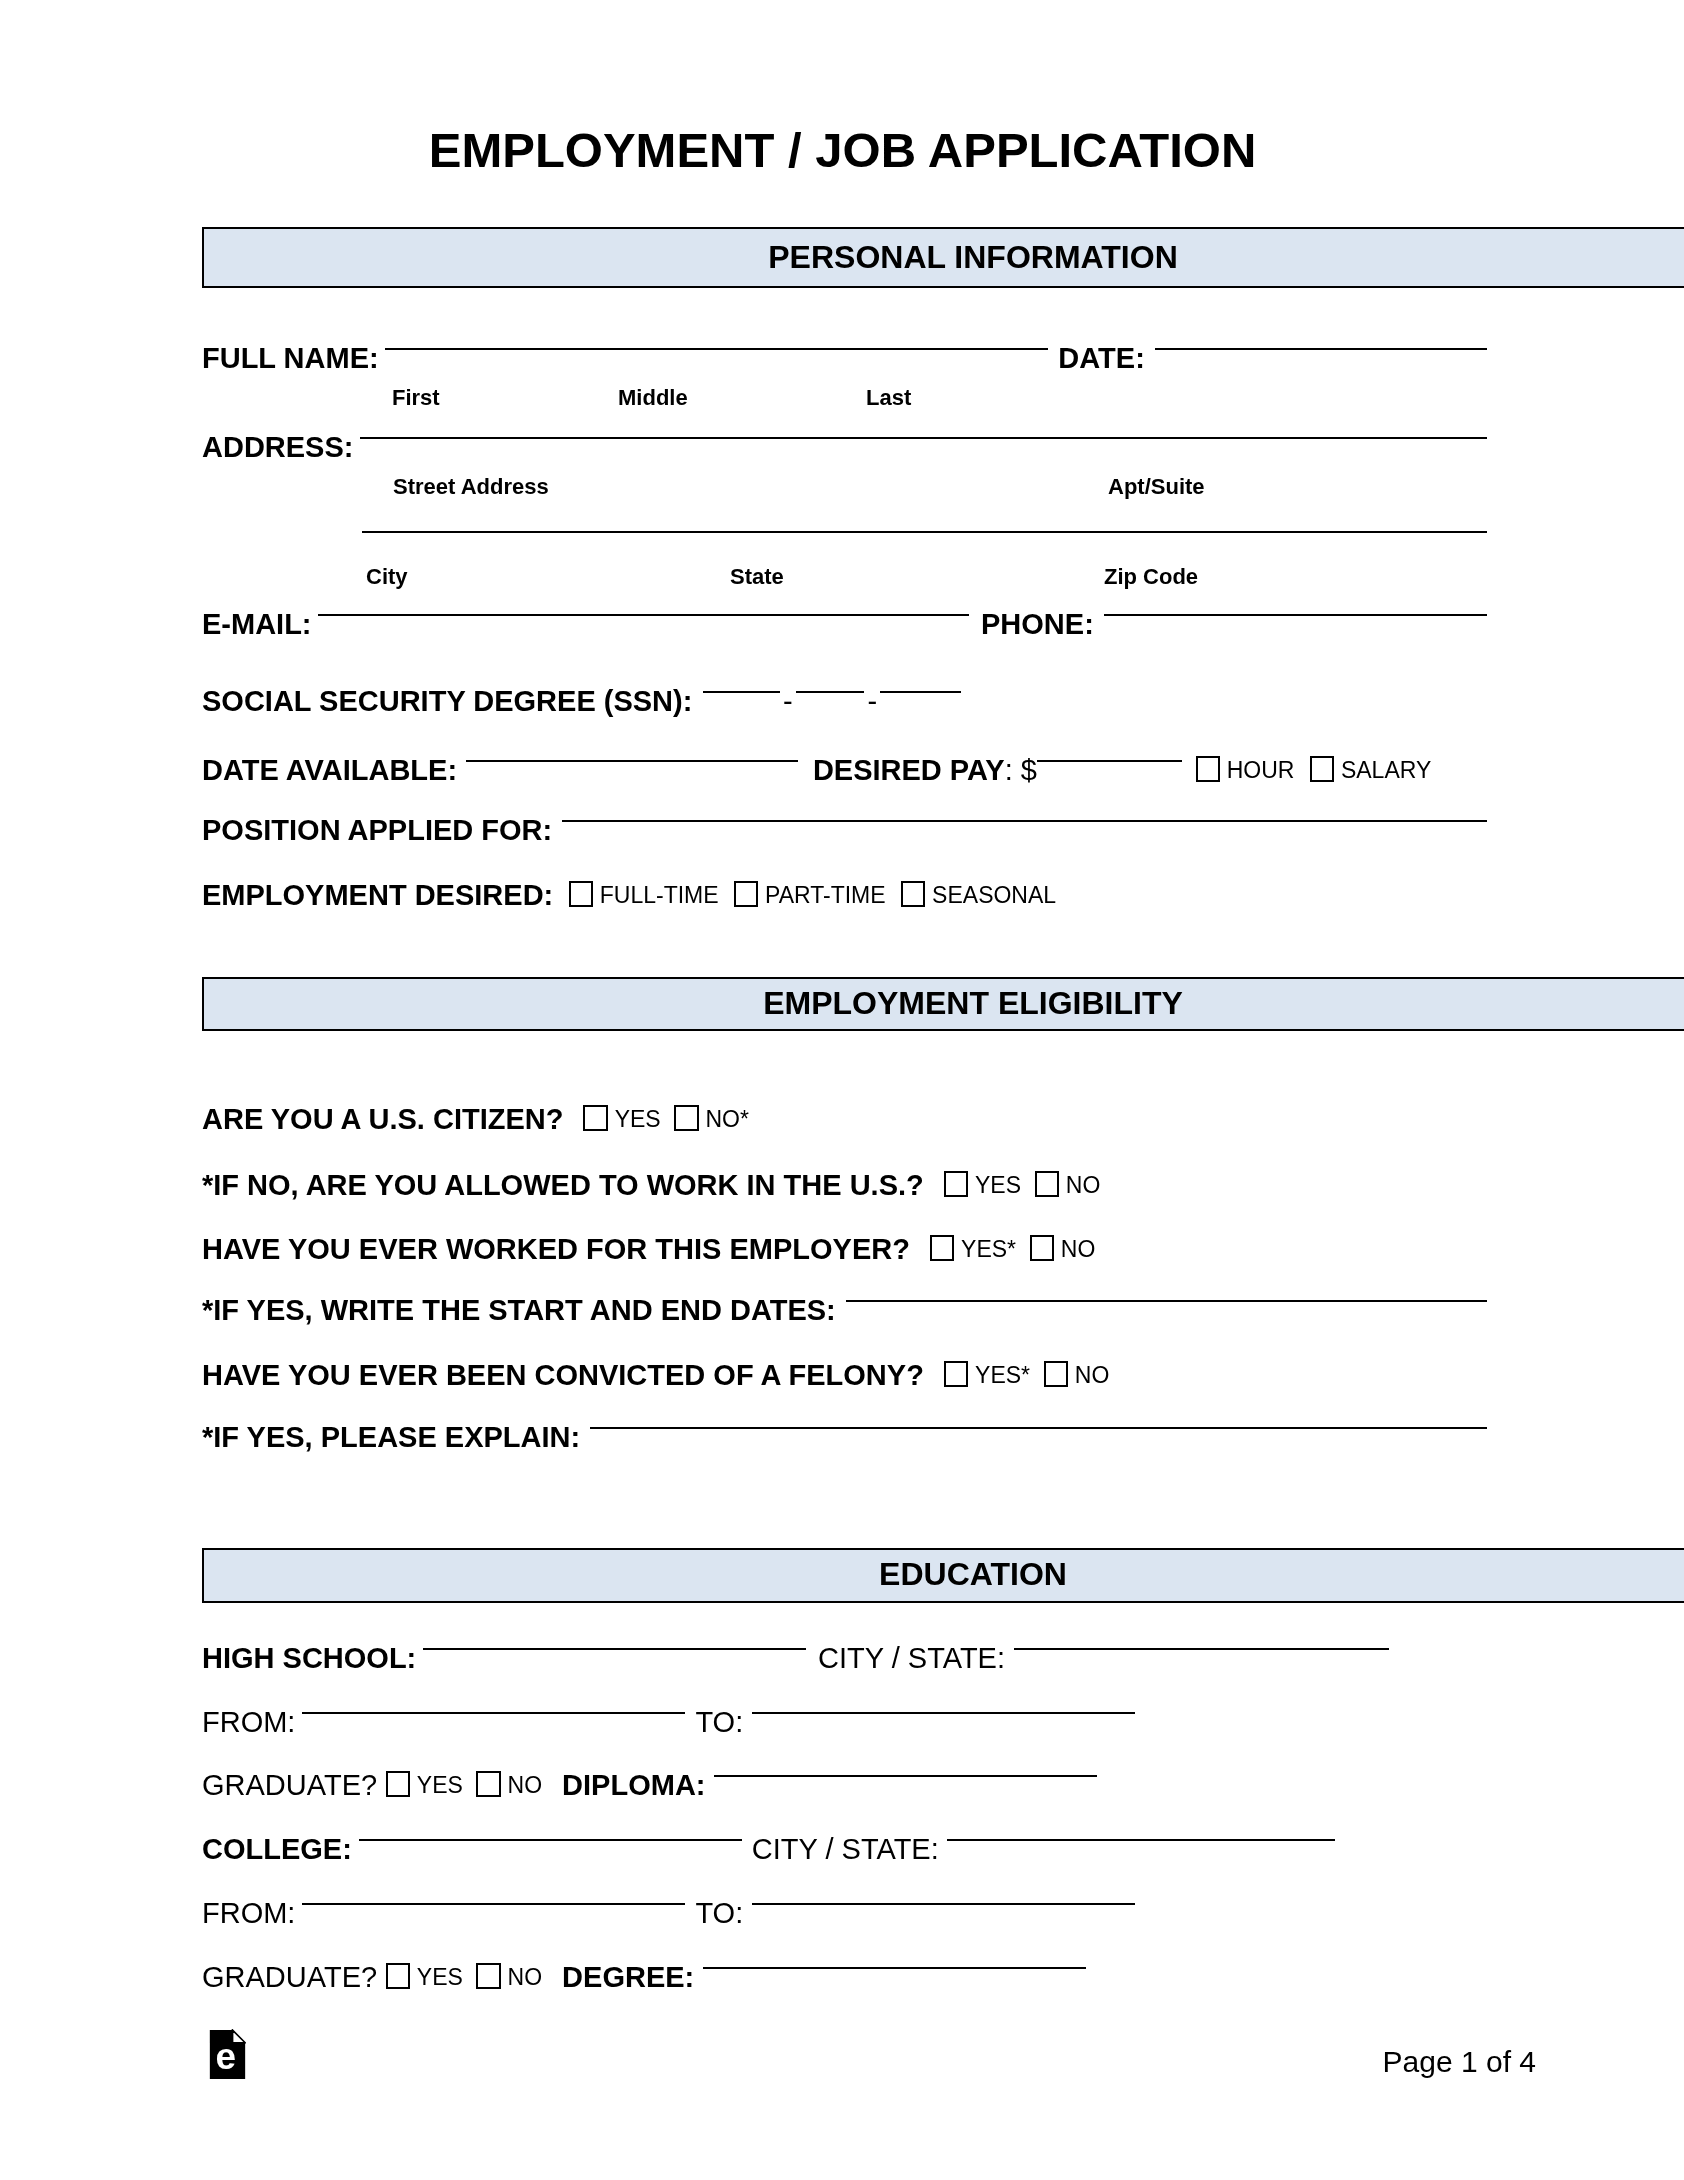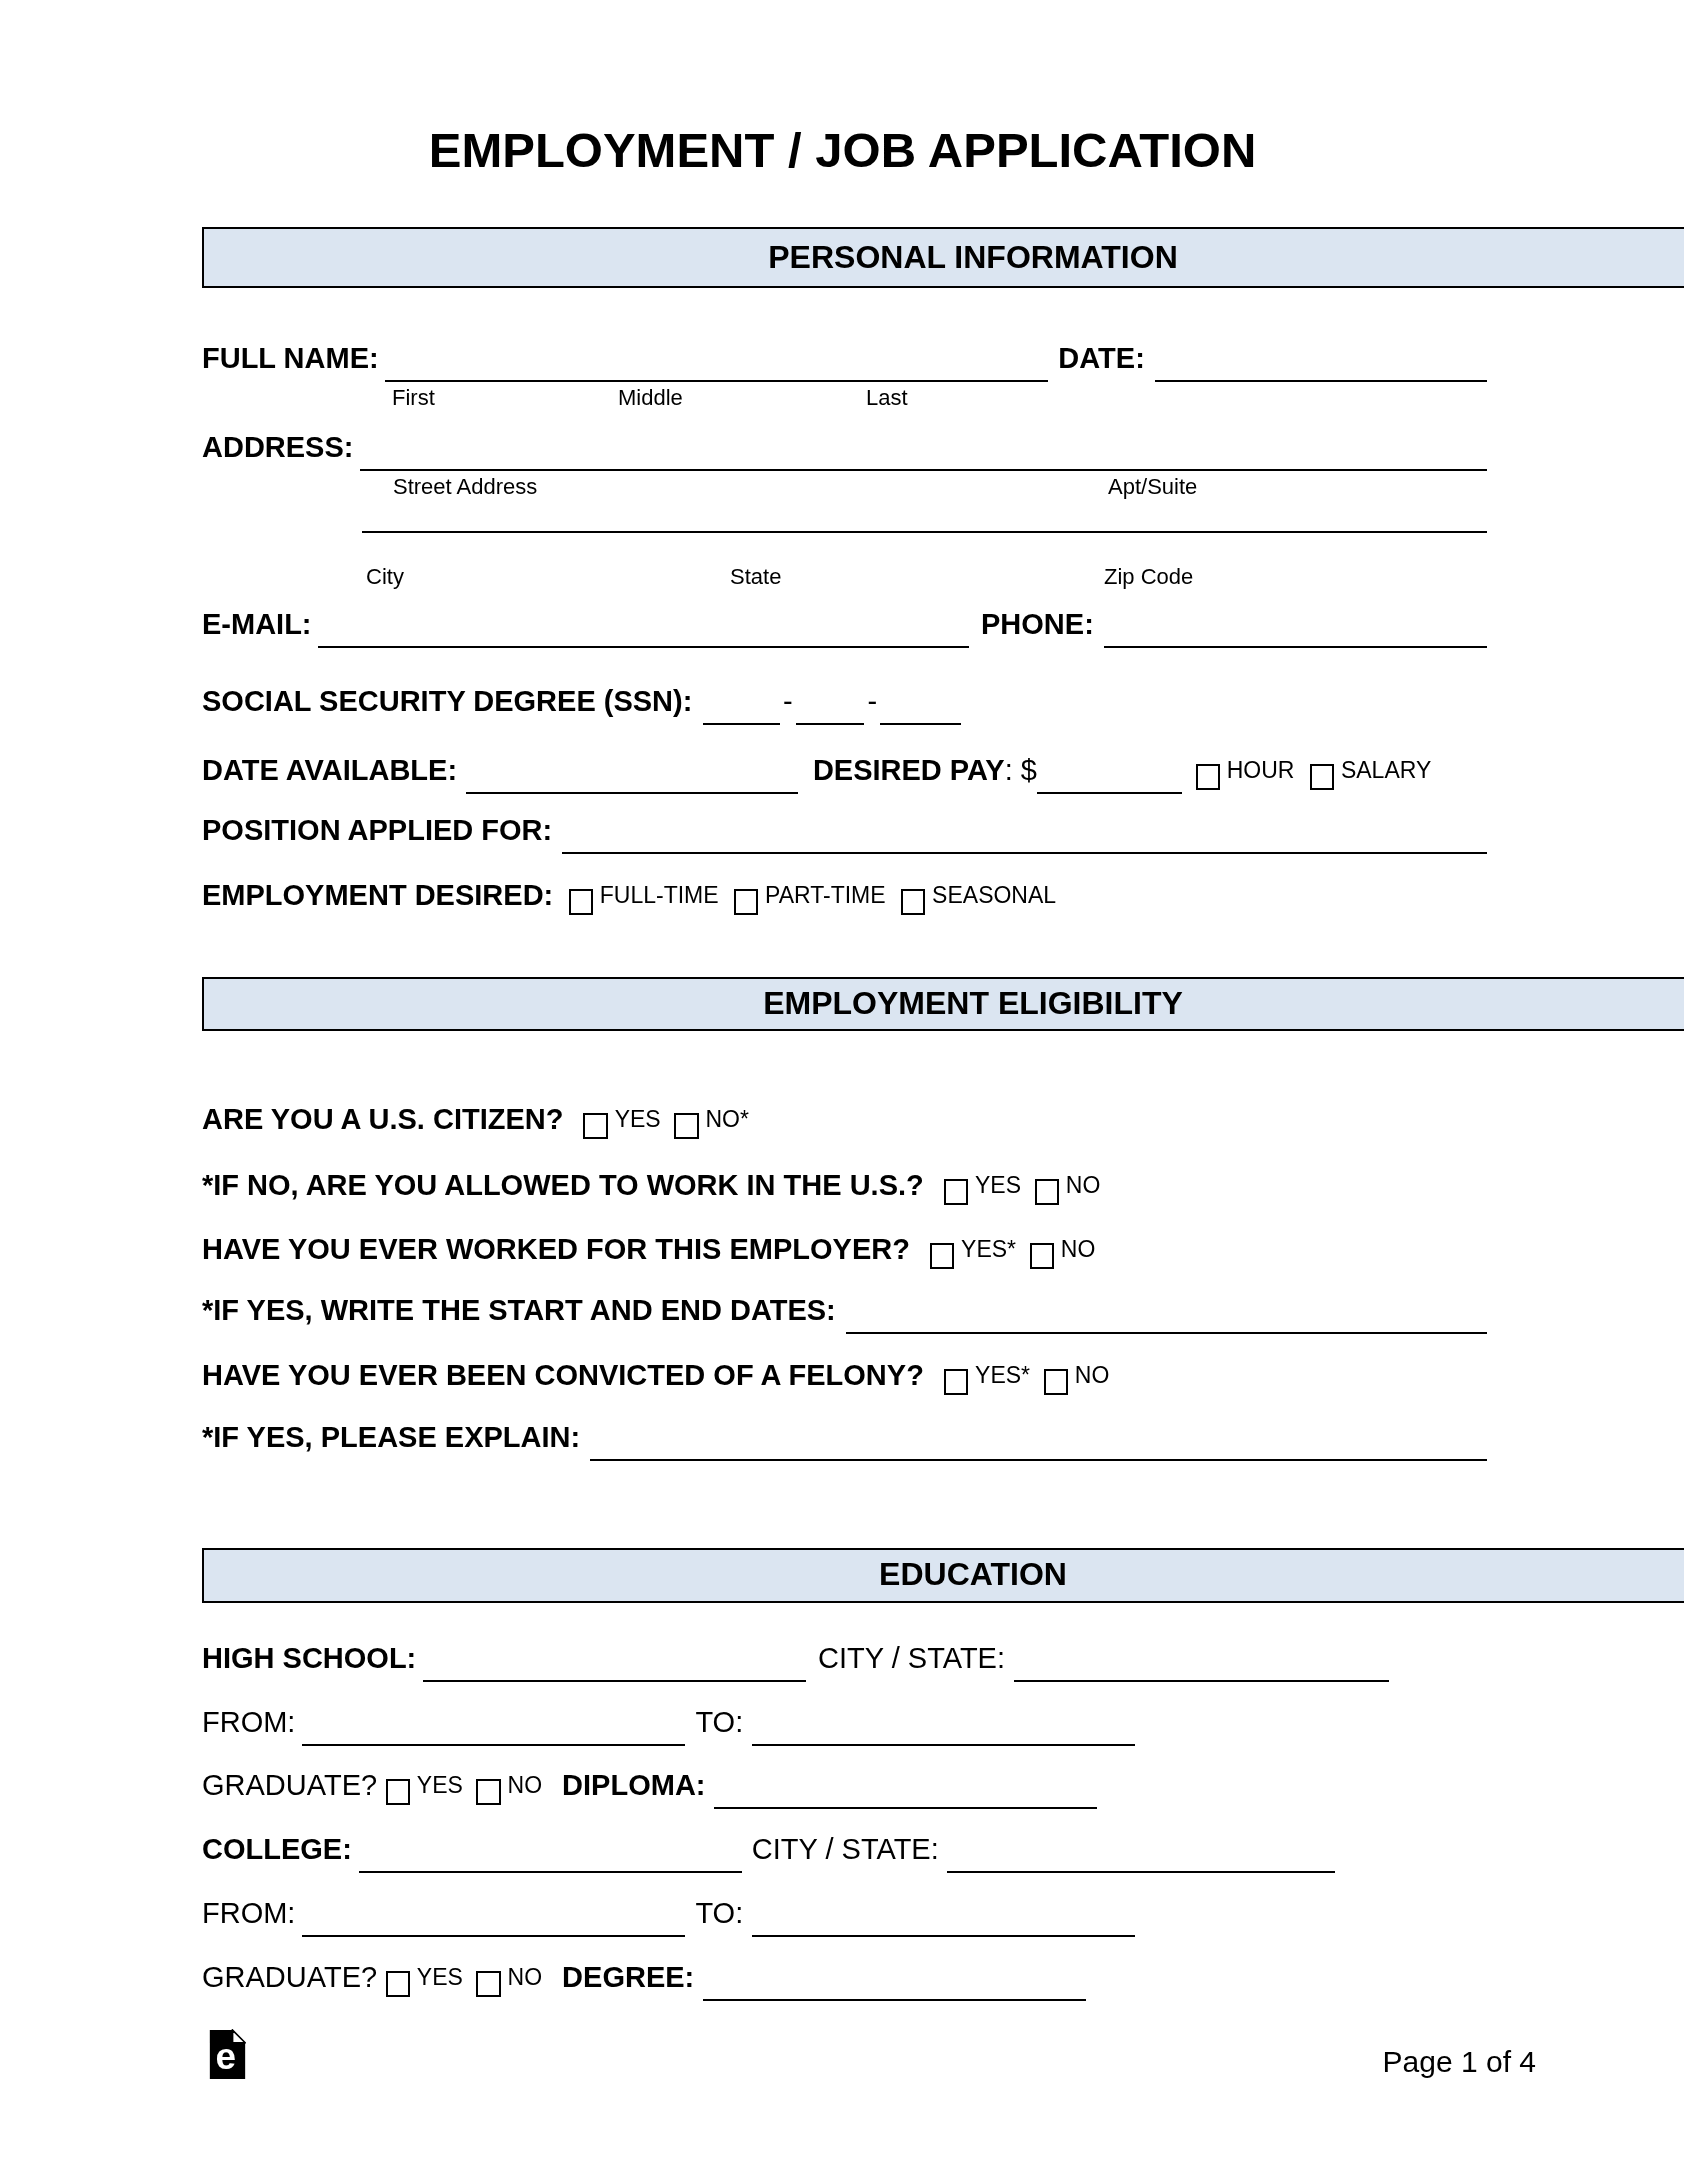--- a/index.html
+++ b/index.html
@@ -34,21 +34,21 @@
     font-weight: bold;
   }
   .secbar.s1 { top: 227px; height: 61px; line-height: 56px; }
   .secbar.s2 { top: 977px; height: 54px; line-height: 49px; }
   .secbar.s3 { top: 1507px; height: 55px; line-height: 49px; }
   .row {
     position: absolute;
     left: 202px;
     width: 1285px;
     display: flex;
-    align-items: flex-end;
+    align-items: flex-start;
     font-size: 29px;
     line-height: 34px;
     white-space: nowrap;
   }
   .b { font-weight: bold; }
   .blank {
     position: relative;
     top: 6.8px;
     height: 0;
     border-bottom: 2.6px solid #000;
@@ -67,21 +67,21 @@
   .cbl { font-size: 23px; }
   .subrow {
     position: absolute;
     left: 202px;
     width: 1285px;
     height: 27px;
     font-size: 22px;
     line-height: 25.6px;
     white-space: nowrap;
   }
-  .pos { position: absolute; top: 0; }
+  .pos { position: absolute; top: 0; font-weight: bold; }
   .ml8  { margin-left: 6.8px; }
   .ml10 { margin-left: 8.5px; }
   .ml12 { margin-left: 10.2px; }
   .ml14 { margin-left: 20px; font-weight: bold; }
   .ml16 { margin-left: 13.6px; }
   .ml18 { margin-left: 15.3px; }
   .mr12 { margin-right: 10.2px; }
   .mr14 { margin-right: 12px; }
   .mr18 { margin-right: 15.3px; }
   .dash { margin: 0 3.4px; }

